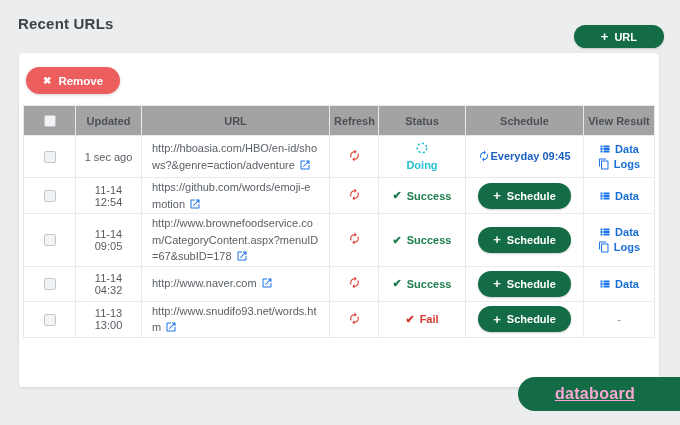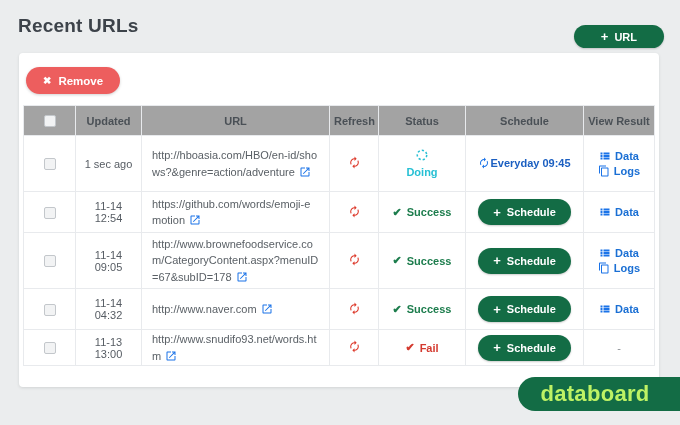--- a/index.html
+++ b/index.html
@@ -5,21 +5,21 @@
   * { margin:0; padding:0; box-sizing:border-box; }
   html,body { width:680px; height:425px; }
   body {
     position:relative;
     background:#ebedee;
     font-family:"Liberation Sans", sans-serif;
     overflow:hidden;
   }
   .page-title {
     position:absolute; left:18px; top:15px;
-    font-size:19px; font-weight:bold; color:#3d434a; letter-spacing:.2px;
+    font-size:15px; font-weight:bold; color:#3d434a; letter-spacing:.2px;
   }
   .add-url-btn {
     position:absolute; right:16px; top:25px; height:23px;
     background:#136c45; color:#fff; border:none; border-radius:12px;
     font-family:inherit; font-size:11px; font-weight:bold;
     display:flex; align-items:center; gap:6px; padding:0 27px;
     cursor:pointer; box-shadow:0 1px 2px rgba(0,0,0,.18);
   }
   .plus-glyph { font-size:13px; font-weight:bold; line-height:1; }
   .card {
@@ -65,31 +65,31 @@
   .check-glyph { font-size:11px; line-height:1; }
   .schedule-text { display:inline-flex; align-items:center; 
     color:#1b5fc1; font-weight:bold; }
   .sync-blue { width:12px; height:12px; color:#1a73e8; }
   .schedule-btn {
     display:inline-flex; align-items:center; gap:6px;
     background:#136c45; color:#fff; border:none; border-radius:13px;
     height:26px; padding:0 15px; font-family:inherit; font-size:11px; font-weight:bold;
     cursor:pointer; box-shadow:0 1px 2px rgba(0,0,0,.2);
   }
-  .view-cell { padding:11px 4px; }
+  .view-cell { padding:4px 4px; }
   .view-link { display:flex; align-items:center; justify-content:center; gap:4px;
     color:#1a6fd4; font-weight:bold; cursor:pointer; margin:3px 0; }
   .view-icon { width:12px; height:12px; color:#1a73e8; }
   .view-dash { color:#8a8f94; }
   .brand-badge {
     position:absolute; left:518px; top:377px; width:162px; height:34px;
     background:#136c45; border-radius:17px 0 0 17px;
-    color:#bef264; font-weight:bold; font-size:22px;
+    color:#f9a8d4; font-weight:bold; font-size:16px;
     display:flex; align-items:center; justify-content:center;
-    padding-right:8px; letter-spacing:.3px; z-index:5;
+    padding-right:8px; letter-spacing:.3px; z-index:5;text-decoration:underline;
   }
 </style>
 </head>
 <body>
 
 <div class="page-title">Recent URLs</div>
 
 <button class="add-url-btn">
   <span class="plus-glyph">+</span>
   <span>URL</span>

